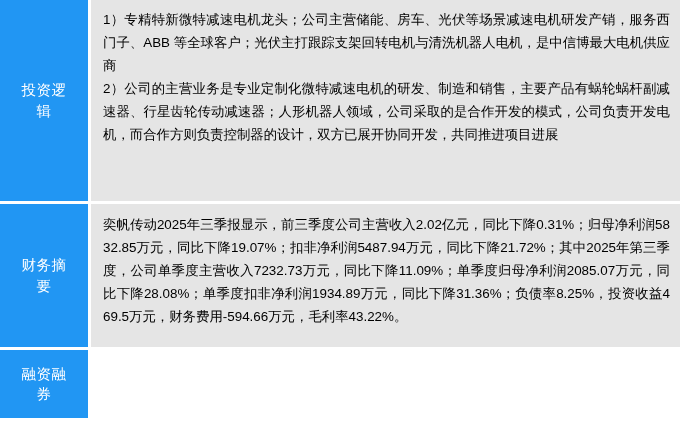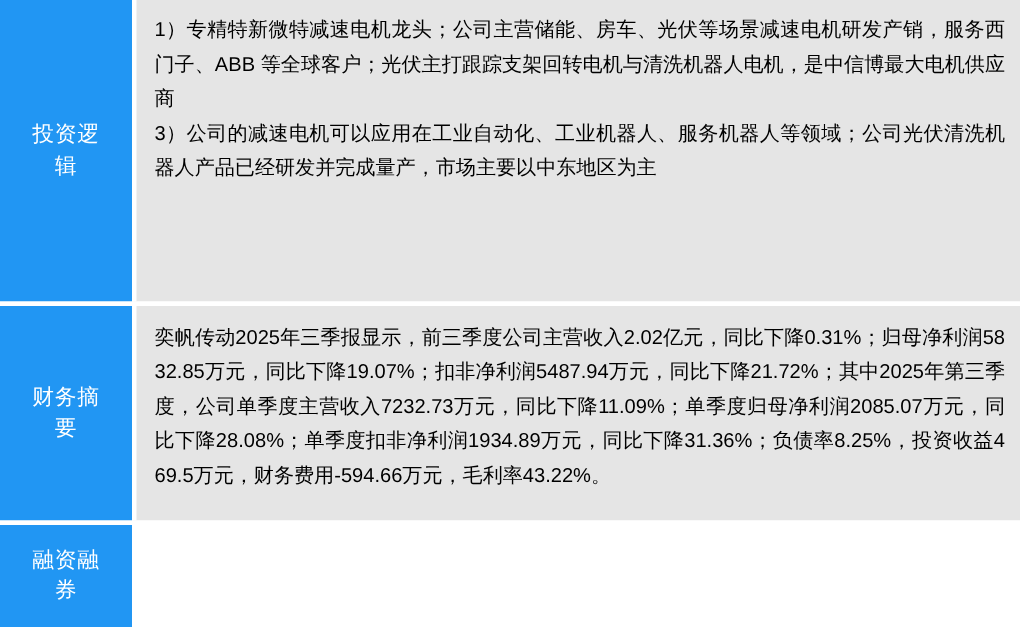--- a/index.html
+++ b/index.html
@@ -71,21 +71,21 @@
 </style>
 </head>
 <body>
 
 <div class="sheet">
 
   <div class="row row-logic">
     <div class="label-cell">投资逻辑</div>
     <div class="content-cell">
       <p>1）专精特新微特减速电机龙头；公司主营储能、房车、光伏等场景减速电机研发产销，服务西门子、ABB 等全球客户；光伏主打跟踪支架回转电机与清洗机器人电机，是中信博最大电机供应商</p>
-      <p>3）公司的减速电机可以应用在工业自动化、工业机器人、服务机器人等领域；公司光伏清洗机器人产品已经研发并完成量产，市场主要以中东地区为主</p>
+      <p>2）公司的主营业务是专业定制化微特减速电机的研发、制造和销售，主要产品有蜗轮蜗杆副减速器、行星齿轮传动减速器；人形机器人领域，公司采取的是合作开发的模式，公司负责开发电机，而合作方则负责控制器的设计，双方已展开协同开发，共同推进项目进展</p>
     </div>
   </div>
 
   <div class="row row-finance">
     <div class="label-cell">财务摘要</div>
     <div class="content-cell">
       <p>奕帆传动2025年三季报显示，前三季度公司主营收入2.02亿元，同比下降0.31%；归母净利润5832.85万元，同比下降19.07%；扣非净利润5487.94万元，同比下降21.72%；其中2025年第三季度，公司单季度主营收入7232.73万元，同比下降11.09%；单季度归母净利润2085.07万元，同比下降28.08%；单季度扣非净利润1934.89万元，同比下降31.36%；负债率8.25%，投资收益469.5万元，财务费用-594.66万元，毛利率43.22%。</p>
     </div>
   </div>
 

